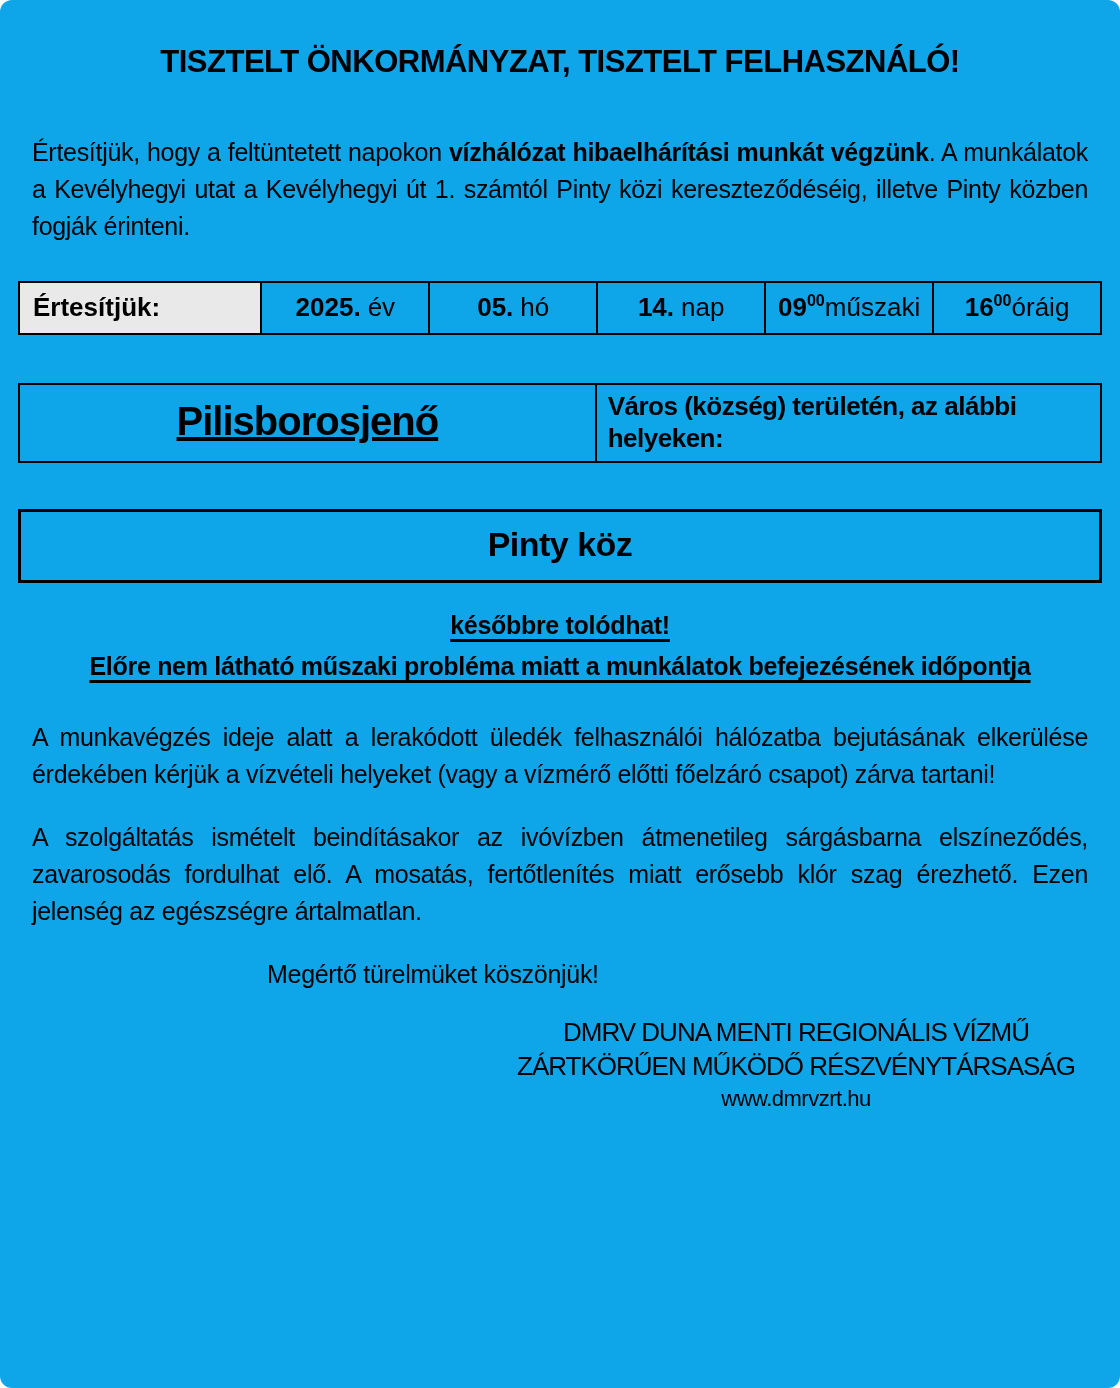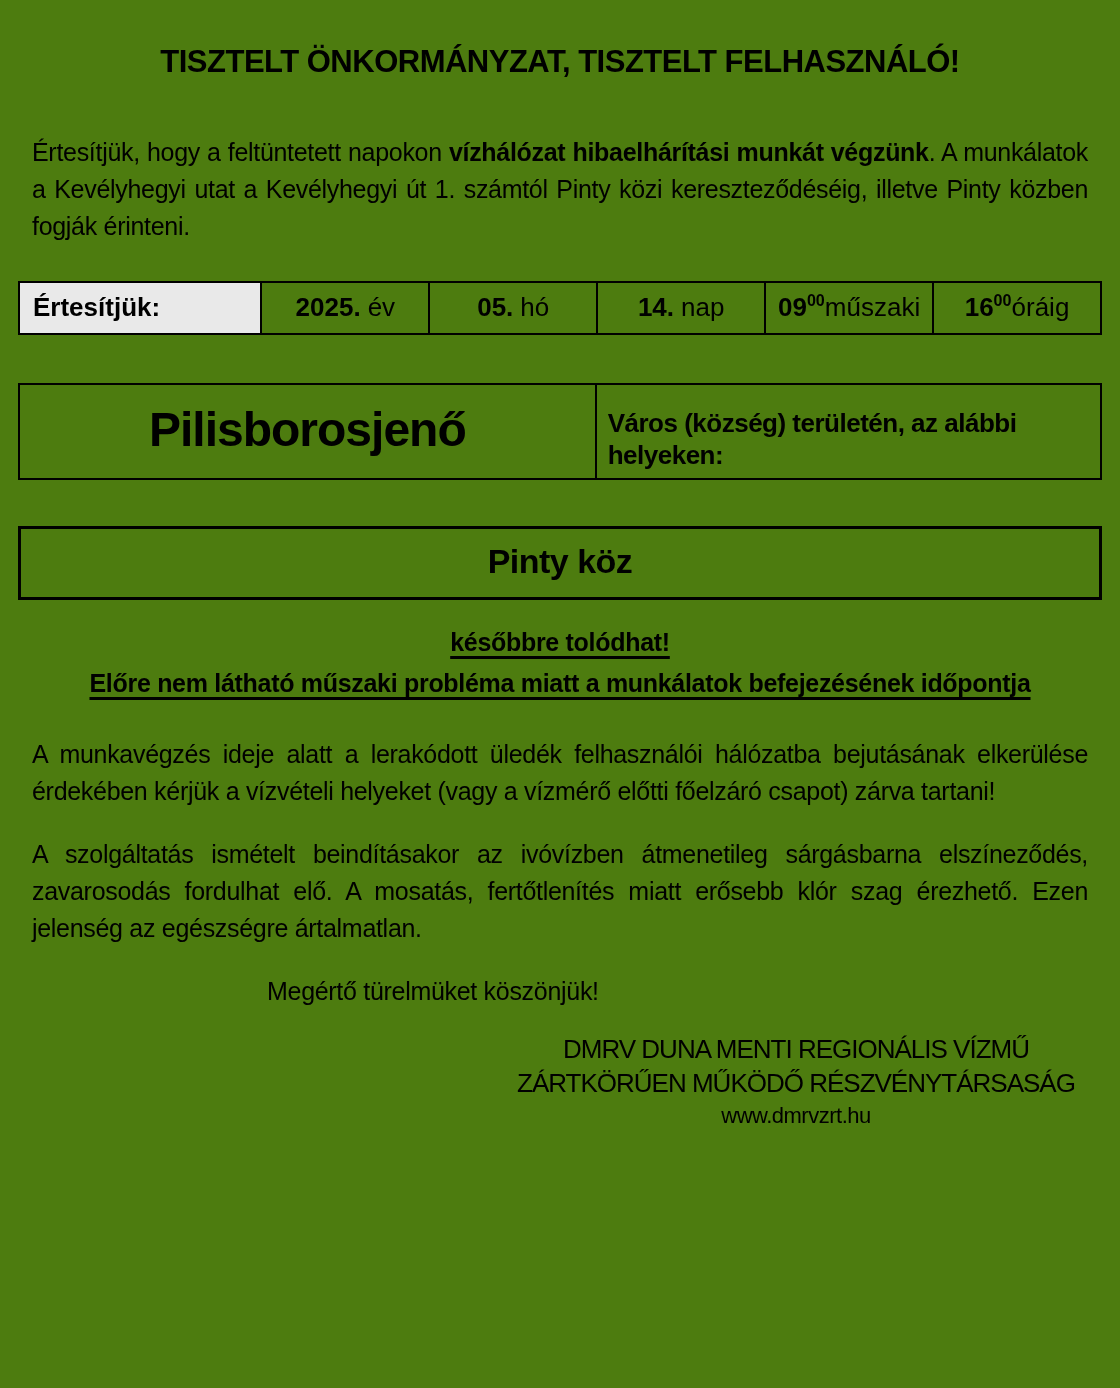--- a/index.html
+++ b/index.html
@@ -2,25 +2,26 @@
 <html lang="hu"><head>
 <meta charset="utf-8">
 <style>
   * { box-sizing: border-box; }
   html, body { margin: 0; padding: 0; background: #ffffff; }
   .page {
     position: relative;
     width: 1120px;
     height: 1388px;
     margin: 0 auto;
-    background: #4d7c0f;
+    background: #0ea5e9;
     color: #000000;
     font-family: "Liberation Sans", "DejaVu Sans", sans-serif;
     padding: 0 18px;
     overflow: hidden;
+    border-radius: 12px;
   }
 
   
   .title {
     margin: 44px 0 0 0;
     text-align: center;
     font-size: 31px;
     line-height: 36px;
     font-weight: bold;
     letter-spacing: -0.5px;
@@ -84,31 +85,32 @@
   table.place {
     width: 100%;
     margin-top: 48px;
     border-collapse: collapse;
     table-layout: fixed;
   }
   table.place td { border: 2.5px solid #000; vertical-align: middle; }
   td.settlement-cell {
     width: 53.3%;
     text-align: center;
-    font-size: 48px;
+    font-size: 40px;
     font-weight: bold;
     letter-spacing: -1px;
     padding: 8px 4px 12px 4px;
+    text-decoration: underline;
   }
   td.area-cell {
     font-size: 26px;
     font-weight: bold;
     letter-spacing: -0.5px;
     line-height: 32px;
-    padding: 22px 10px 7px 11px;
+    padding: 5px 10px 7px 11px;
   }
 
   
   .location-box {
     margin-top: 46px;
     border: 3px solid #000;
     text-align: center;
     font-size: 34px;
     line-height: 47px;
     font-weight: bold;

